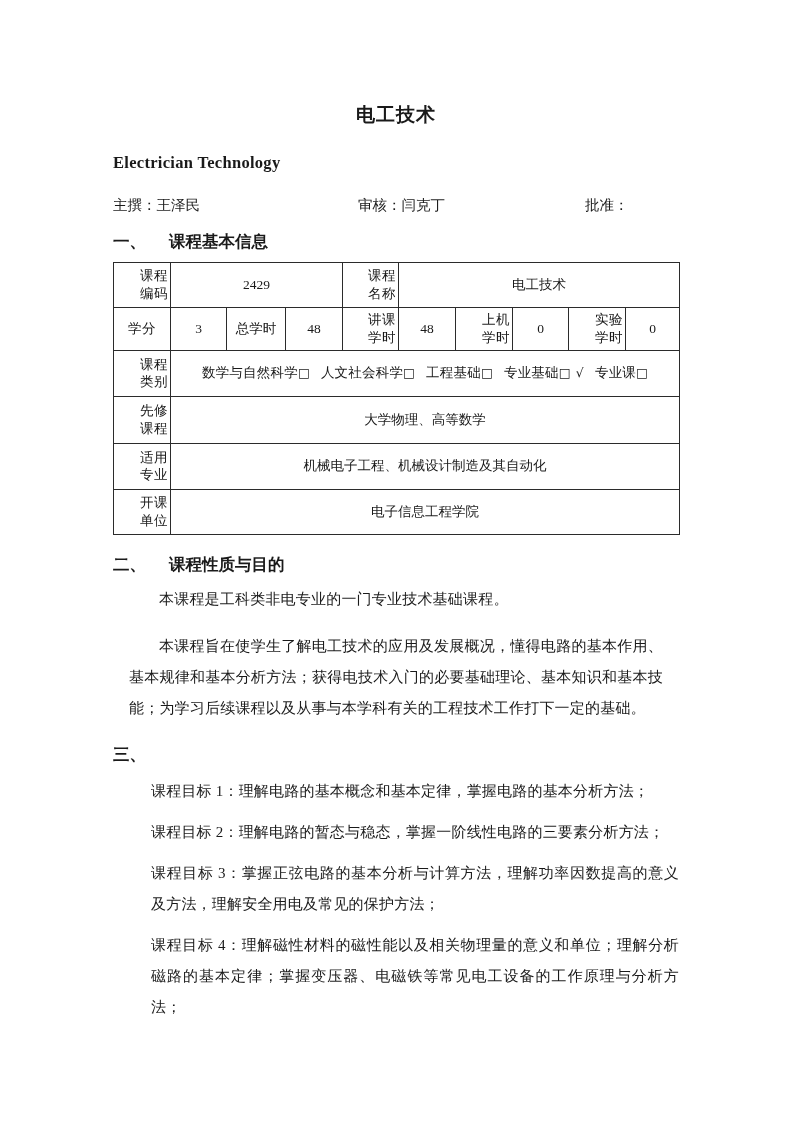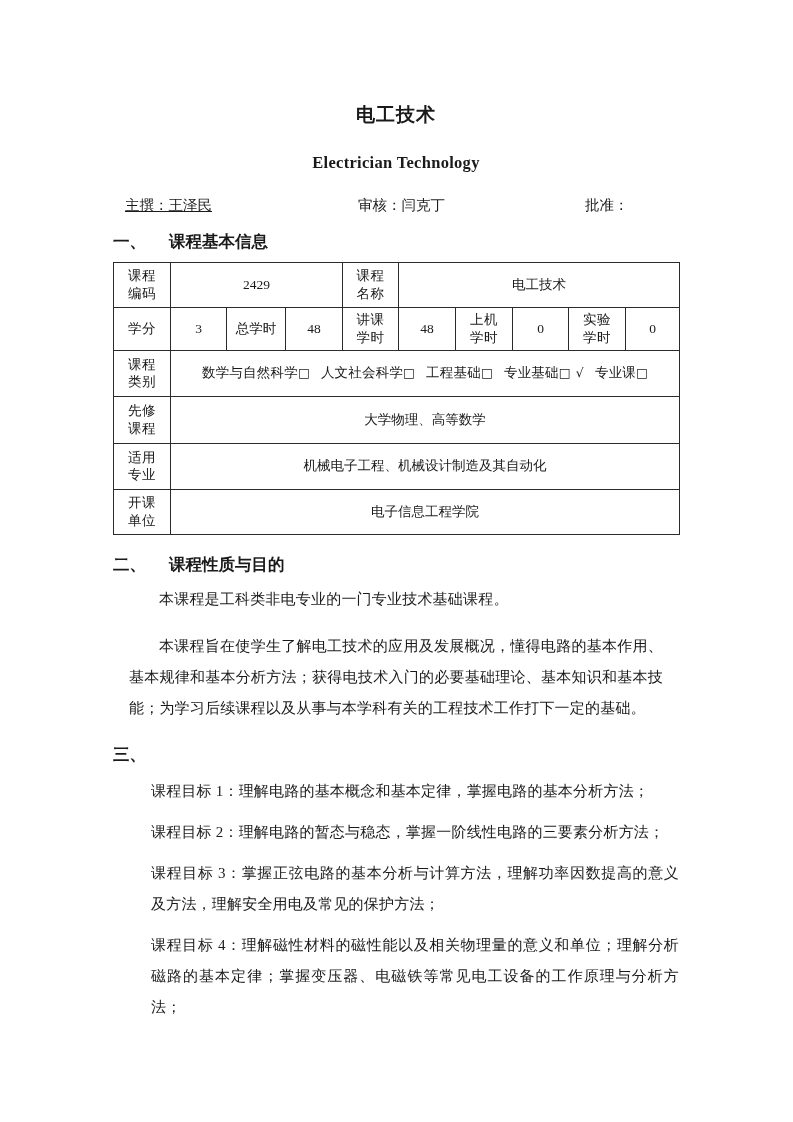--- a/index.html
+++ b/index.html
@@ -35,39 +35,39 @@
   .doc-title {
     text-align: center;
     font-size: 19px;
     font-weight: bold;
     letter-spacing: 1px;
     margin: 0;
     padding-top: 104px;
     line-height: 1.2;
   }
   .doc-subtitle {
-    text-align: center;
+    text-align: left;
     font-size: 16.5px;
     font-weight: bold;
     font-family: "Liberation Serif", "DejaVu Serif", serif;
     margin: 0;
     padding-top: 26px;
     line-height: 1.2;
     letter-spacing: 0.3px;
   }
 
   
   .byline {
     position: relative;
     height: 20px;
     margin-top: 22px;
     font-size: 14.5px;
     line-height: 20px;
   }
-  .byline .b-author  { position: absolute; left: 12px; text-decoration: underline; }
+  .byline .b-author  { position: absolute; left: 0px; }
   .byline .b-review  { position: absolute; left: 245px; }
   .byline .b-approve { position: absolute; left: 472px; }
 
   
   .section-h {
     font-size: 16.5px;
     font-weight: bold;
     line-height: 1.35;
     margin: 0;
     display: flex;
@@ -94,21 +94,21 @@
     text-align: center;
     vertical-align: middle;
     padding: 2px 2px;
     line-height: 1.32;
     font-family: "Liberation Serif", "DejaVu Serif", serif;
   }
   td.lbl {
     width: 57px;
     letter-spacing: 0.5px;
   }
-  .two-line { display: block; }
+  .two-line { display: block; text-align: right; }
   tr.r1 td { height: 40px; }
   tr.r2 td { height: 38px; }
   tr.r3 td { height: 41px; }
   tr.r4 td { height: 42px; }
   tr.r5 td { height: 41px; }
   tr.r6 td { height: 40px; }
 
   .cat-line {
     font-size: 13.5px;
     white-space: nowrap;

